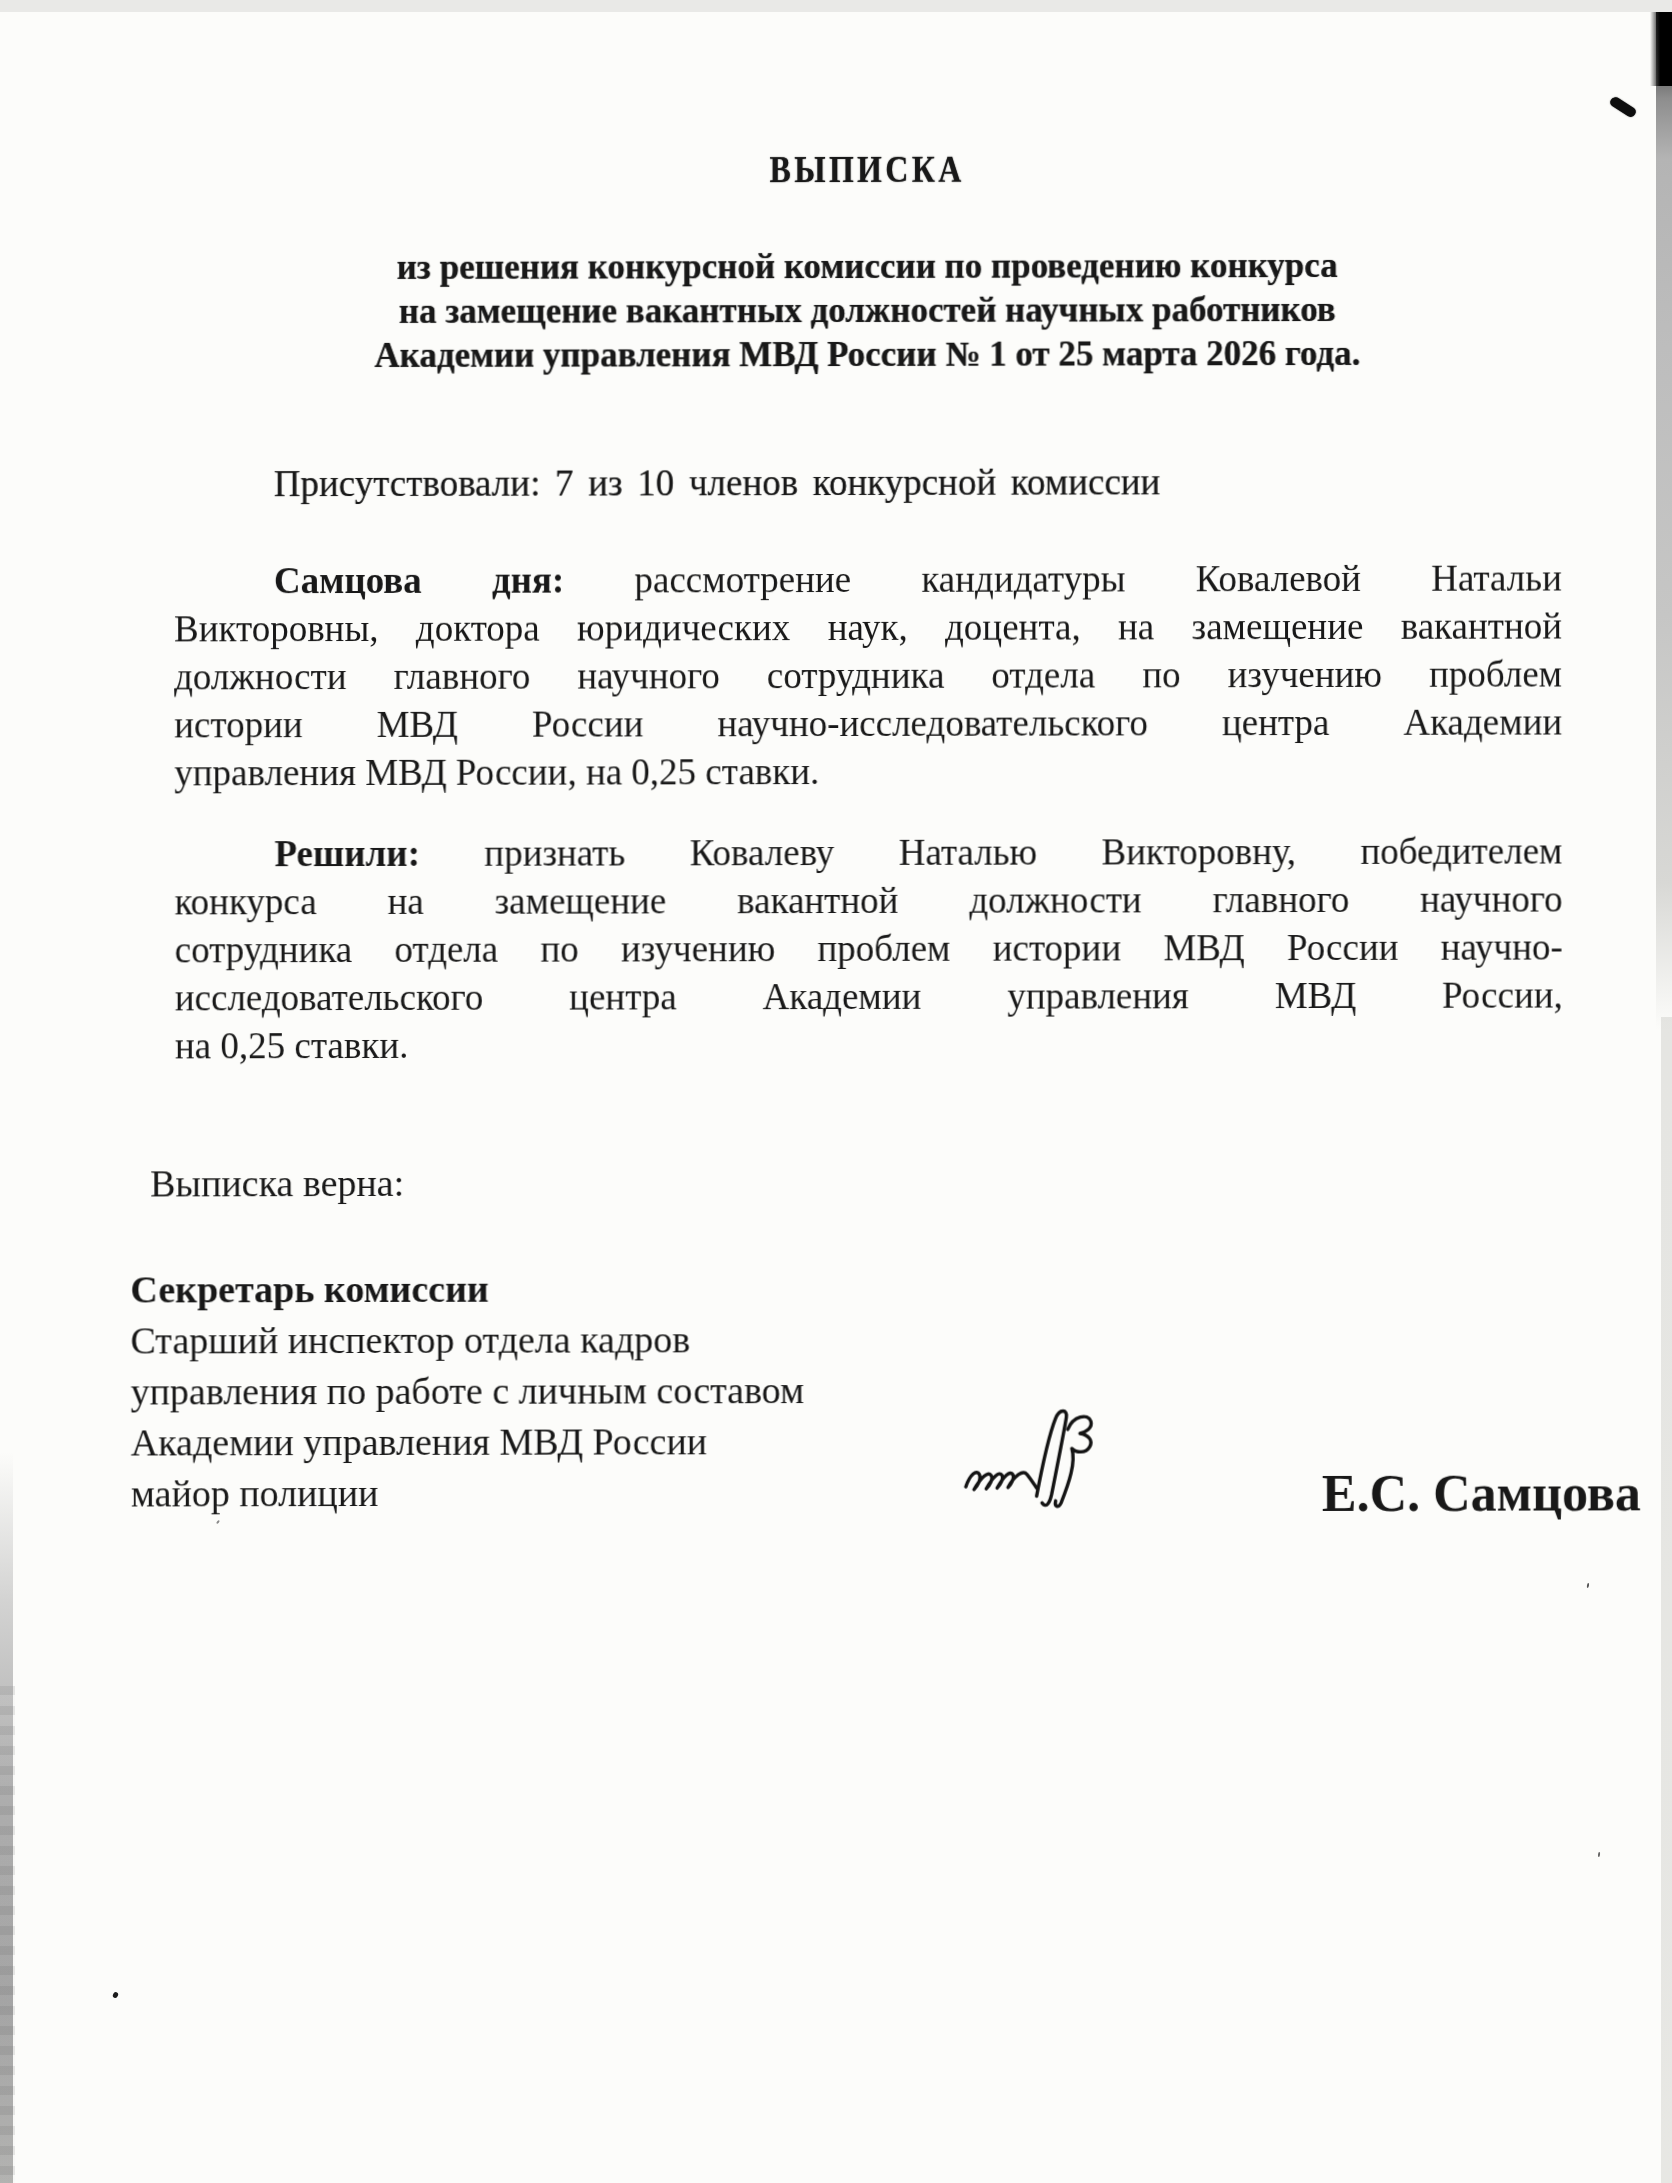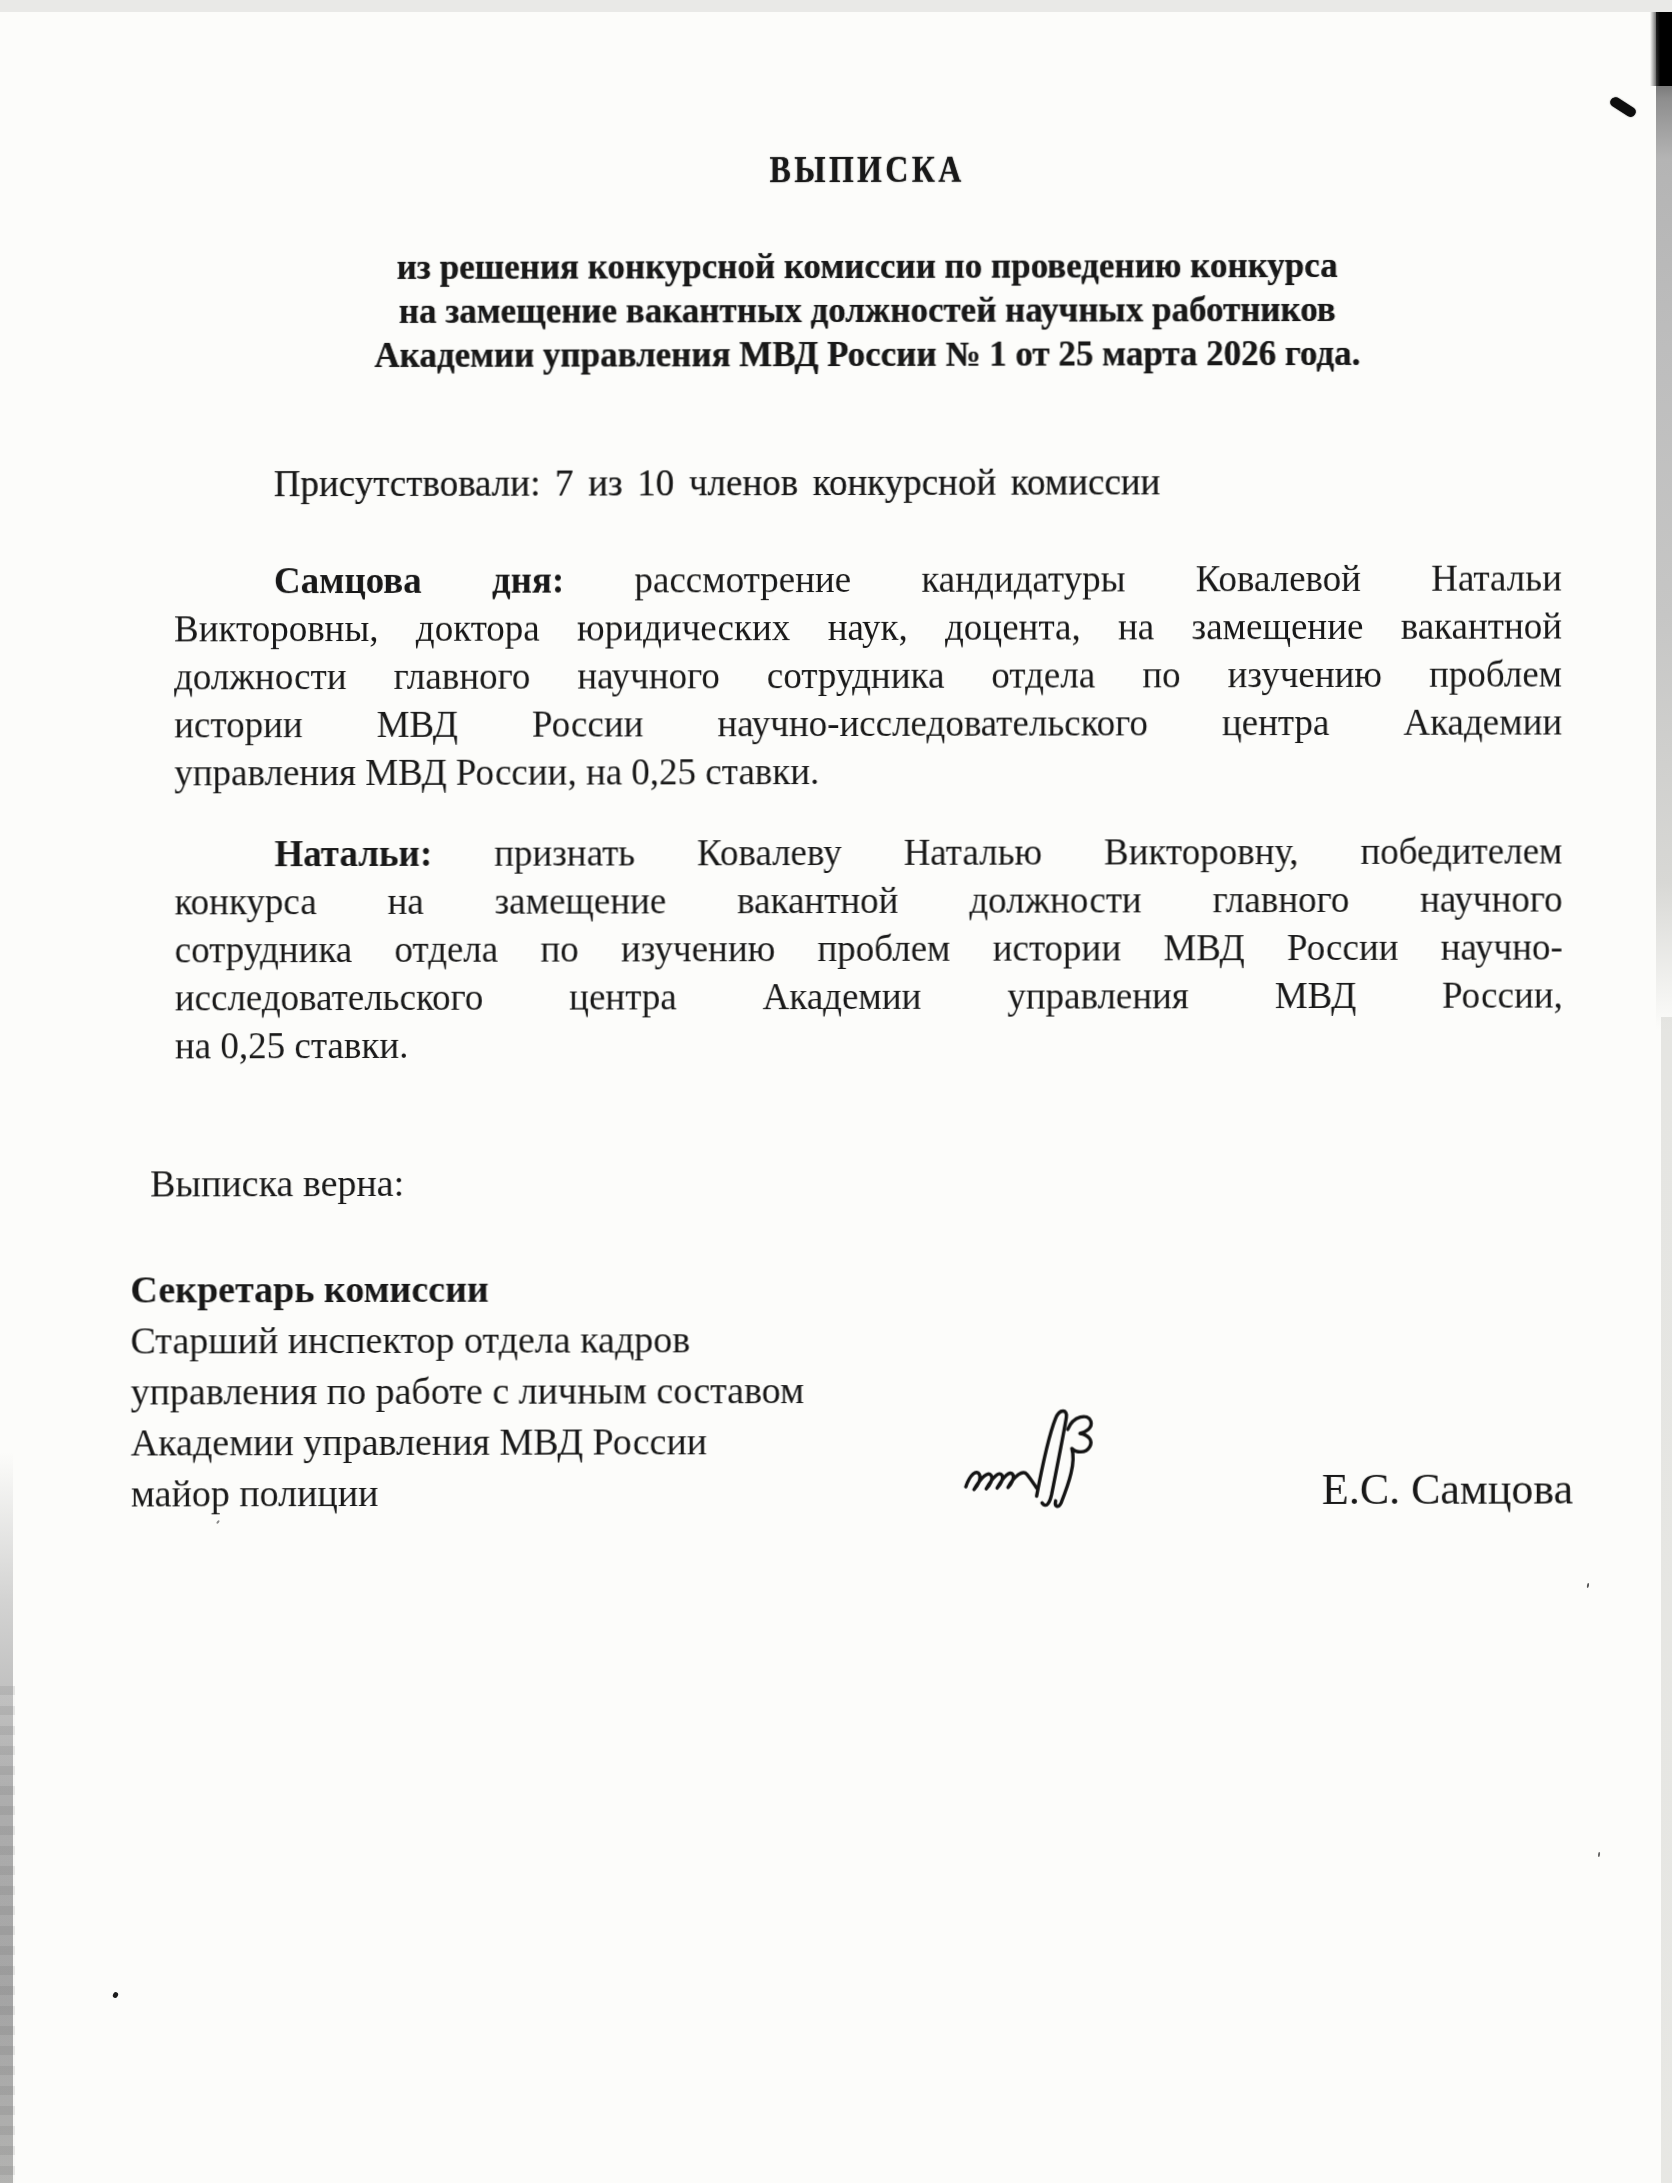--- a/index.html
+++ b/index.html
@@ -32,21 +32,21 @@
   .attendees{
     top:449px;font-size:37px;
     text-shadow:0 0 0.8px rgba(10,10,10,.55);
     word-spacing:5.4px;
   }
   .para{font-size:37px;line-height:48px;}
   .agenda{top:544px;}
   .resolution{top:817px;}
   .certification{top:1148px;left:150px;width:603px;font-size:38px;}
   .signatory{top:1251px;left:130px;width:938px;font-size:38px;line-height:51px;}
-  .sig-name{top:1453px;left:1321px;width:335px;font-size:44px;}
+  .sig-name{top:1453px;left:1321px;width:335px;font-size:52px;font-weight:bold;}
 
   .signature-svg{position:absolute;left:959px;top:1388px;width:144px;height:119px;}
 
   
   .mark-topright{
     position:absolute;left:1609px;top:90px;width:28px;height:10px;
     background:#0d0d0d;border-radius:6px 4.7px 5.4px 4.7px;
     transform:rotate(33deg);
     box-shadow:0 0 1.3px rgba(0,0,0,.8);
   }
@@ -102,21 +102,21 @@
 
     <div class="block para agenda">
       <div class="line jline indent"><span class="b">Самцова дня:</span> <span>рассмотрение кандидатуры Ковалевой Натальи</span></div>
       <div class="line jline">Викторовны, доктора юридических наук, доцента, на замещение вакантной</div>
       <div class="line jline">должности главного научного сотрудника отдела по изучению проблем</div>
       <div class="line jline">истории МВД России научно-исследовательского центра Академии</div>
       <div class="line">управления МВД России, на 0,25 ставки.</div>
     </div>
 
     <div class="block para resolution">
-      <div class="line jline indent"><span class="b">Натальи:</span> <span>признать Ковалеву Наталью Викторовну, победителем</span></div>
+      <div class="line jline indent"><span class="b">Решили:</span> <span>признать Ковалеву Наталью Викторовну, победителем</span></div>
       <div class="line jline">конкурса на замещение вакантной должности главного научного</div>
       <div class="line jline">сотрудника отдела по изучению проблем истории МВД России научно-</div>
       <div class="line jline">исследовательского центра Академии управления МВД России,</div>
       <div class="line">на 0,25 ставки.</div>
     </div>
 
     <div class="block certification">Выписка верна:</div>
 
     <div class="block signatory">
       <div class="b">Секретарь комиссии</div>

